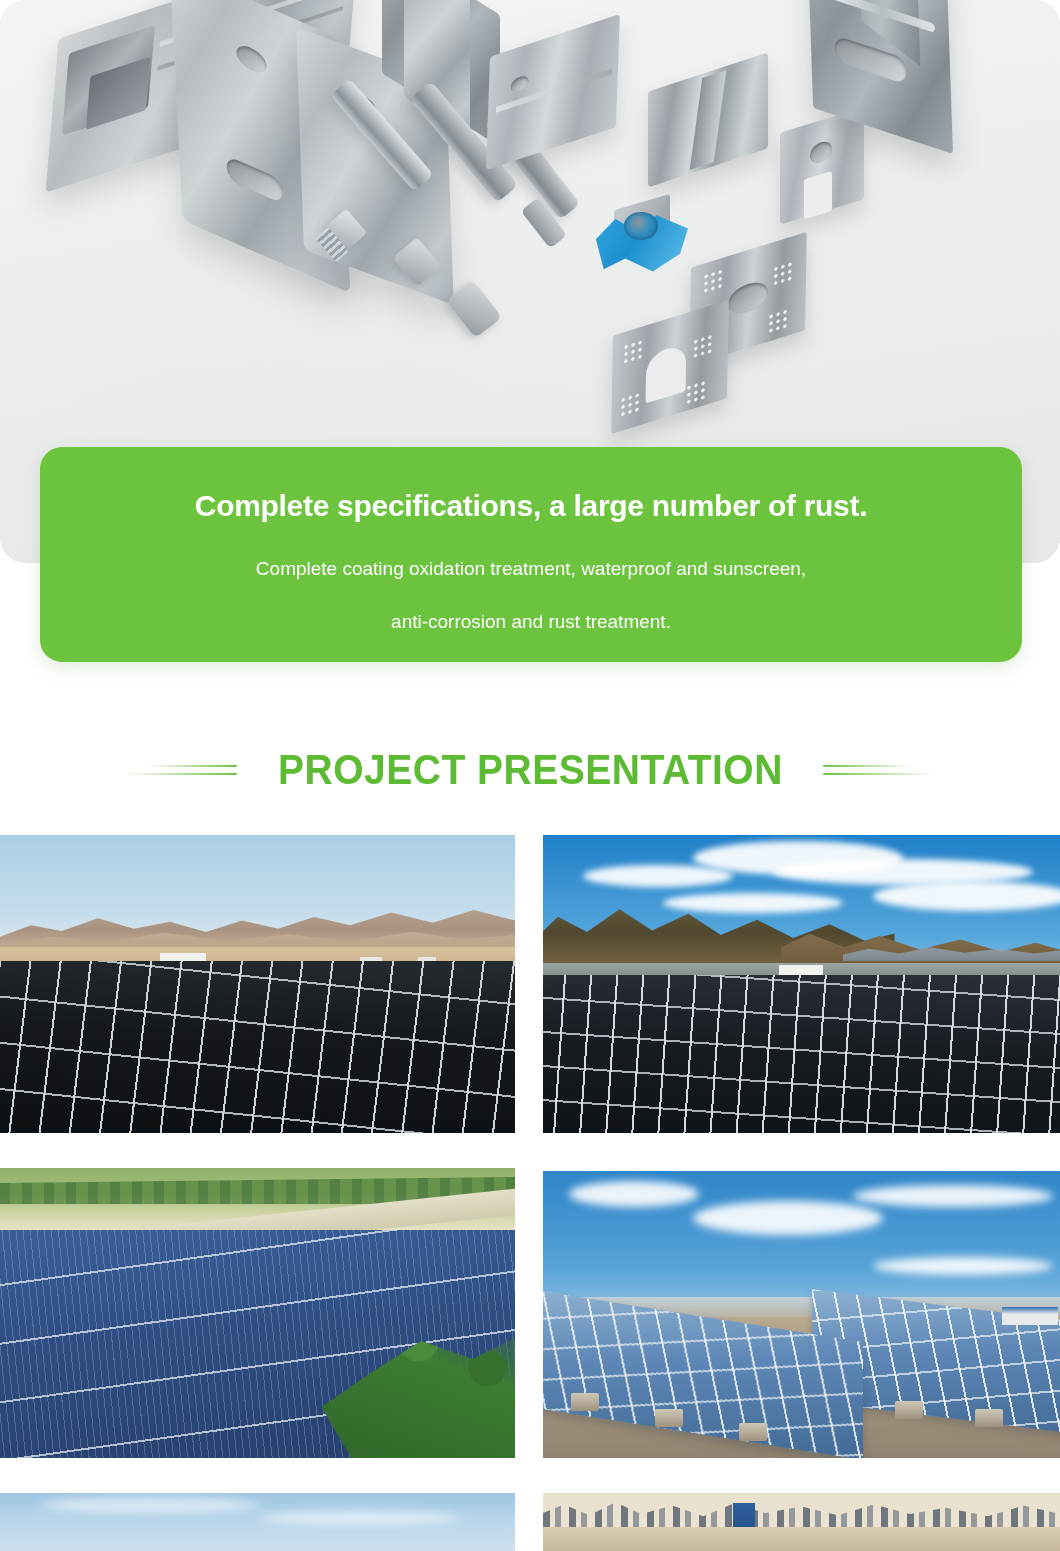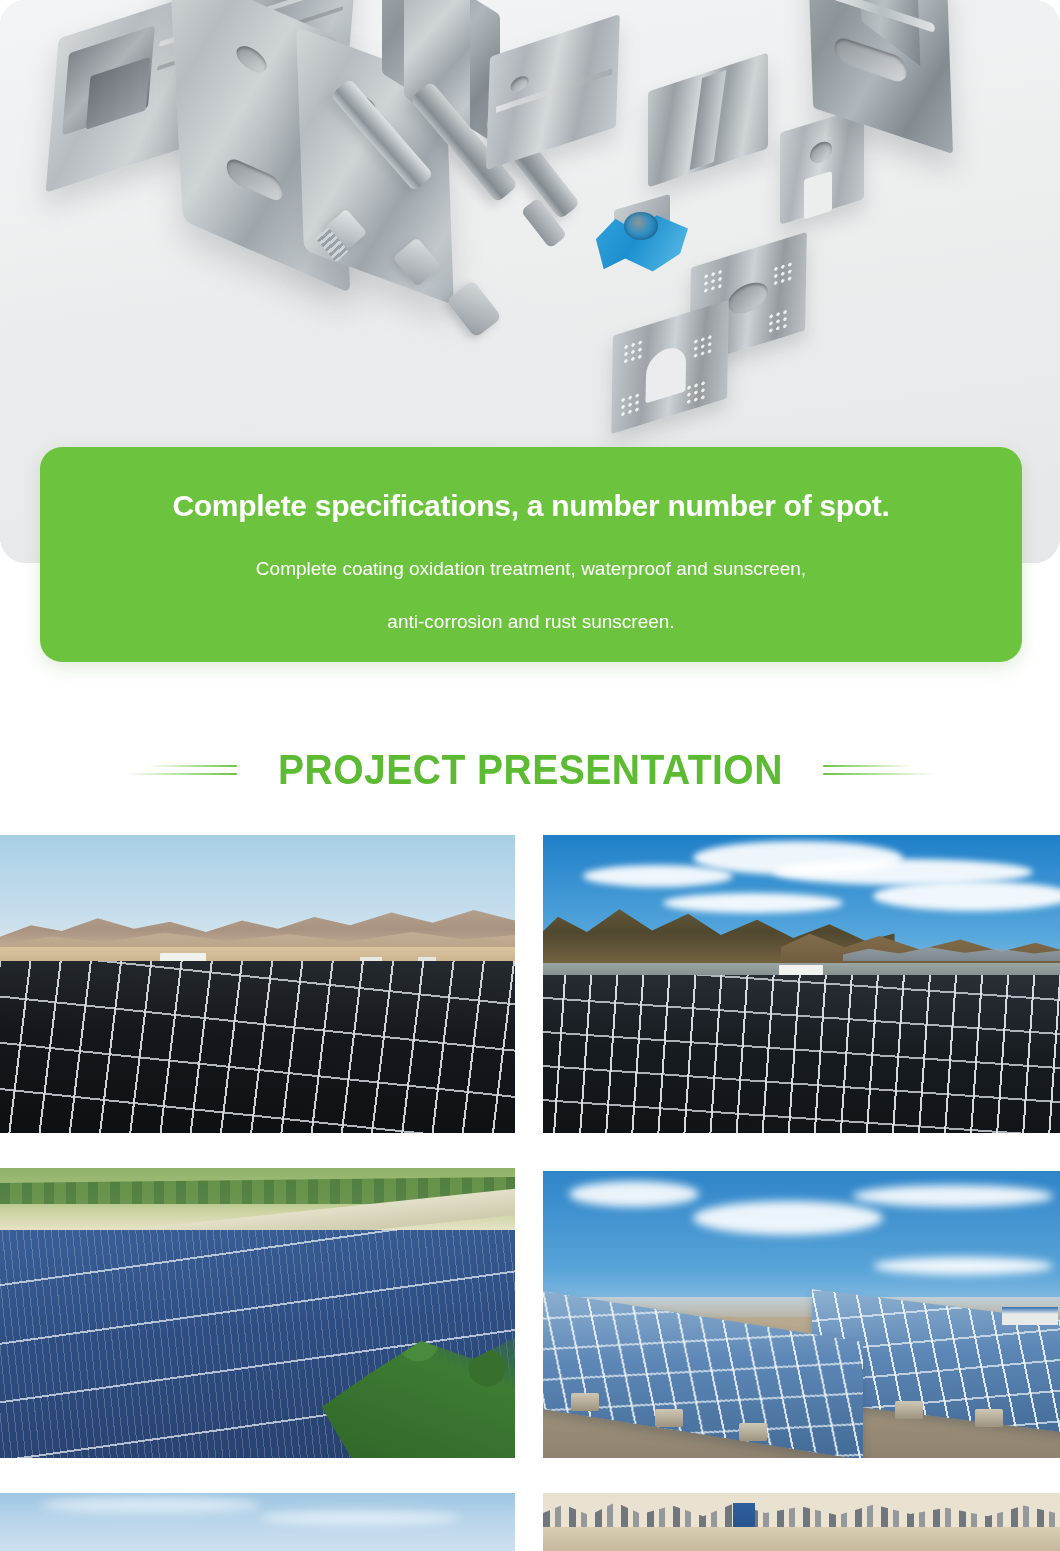--- a/index.html
+++ b/index.html
@@ -635,23 +635,23 @@
         <div class="dots" style="left:10px;top:12px;"></div>
         <div class="dots" style="left:80px;top:28px;"></div>
         <div class="dots" style="left:8px;top:64px;"></div>
         <div class="dots" style="left:74px;top:72px;"></div>
       </div>
 
     </div>
   </div>
 
   <div class="green-banner">
-    <div class="banner-title">Complete specifications, a number number of spot.</div>
+    <div class="banner-title">Complete specifications, a large number of rust.</div>
     <div class="banner-line banner-line-1">Complete coating oxidation treatment, waterproof and sunscreen,</div>
-    <div class="banner-line banner-line-2">anti-corrosion and rust sunscreen.</div>
+    <div class="banner-line banner-line-2">anti-corrosion and rust treatment.</div>
   </div>
 
 </div>
 
 <div class="section-heading">
   <span class="deco deco-left">
     <span class="ln ln-1"></span>
       <span class="ln ln-2"></span>
   </span>
   <span class="heading-text">PROJECT PRESENTATION</span>

